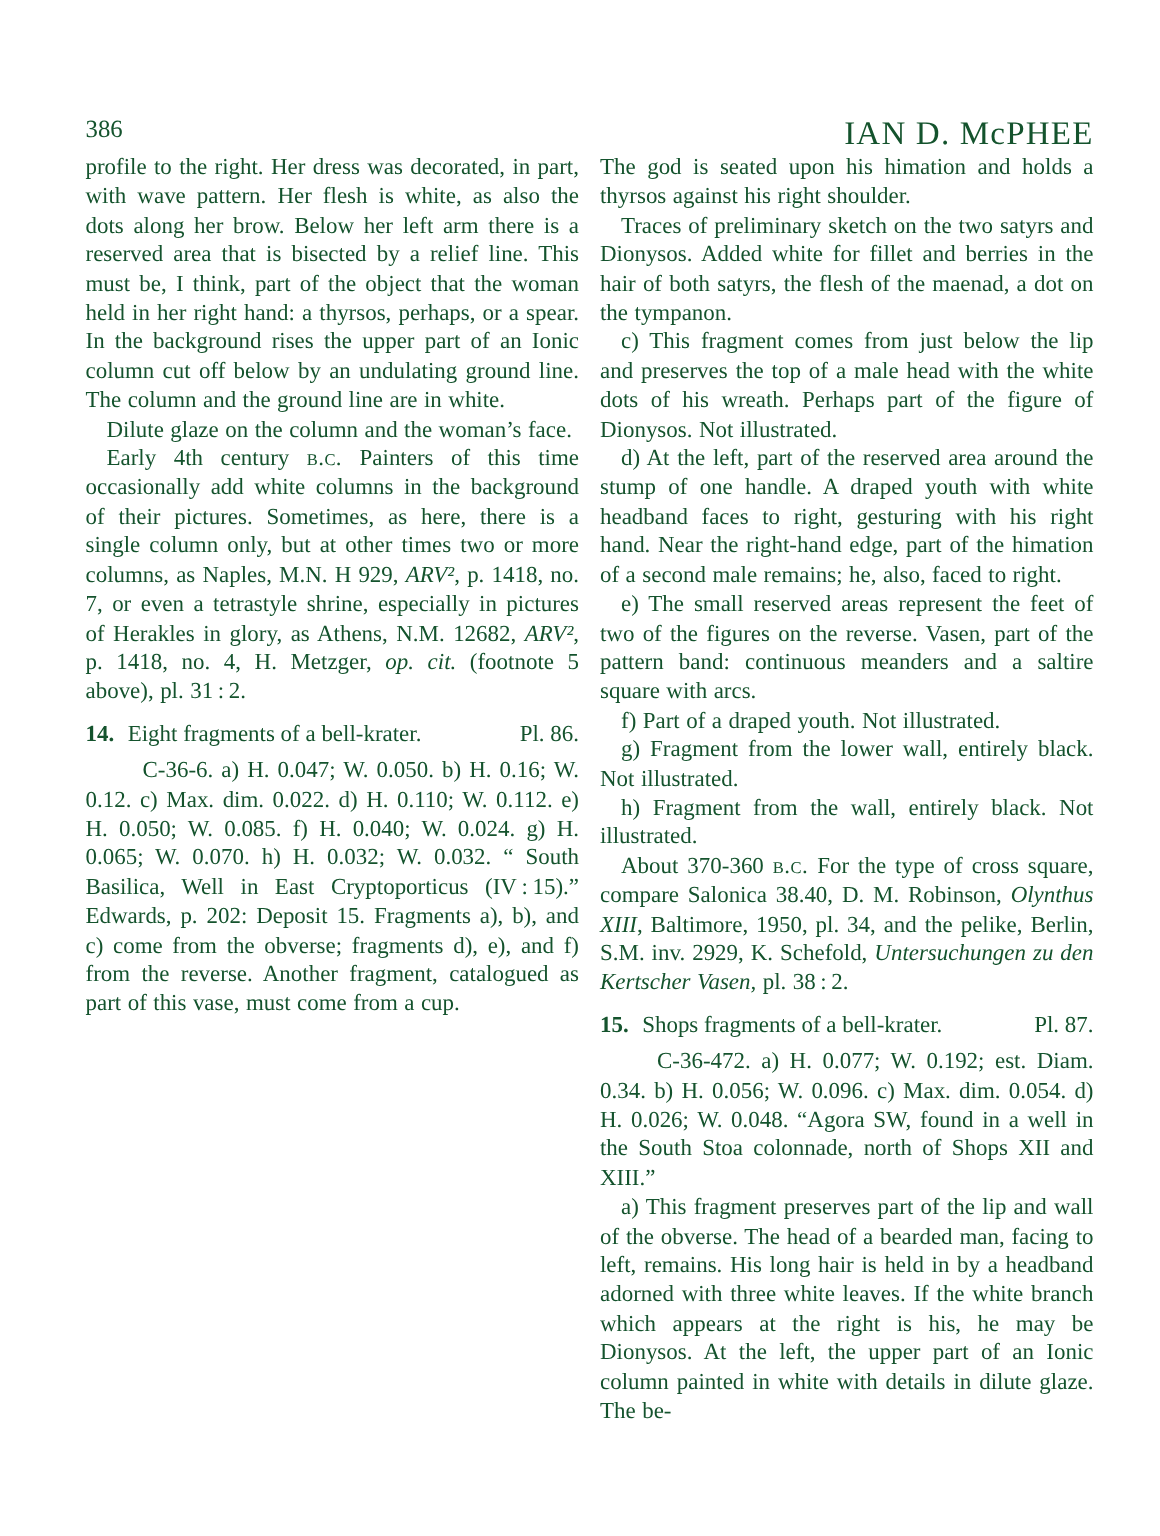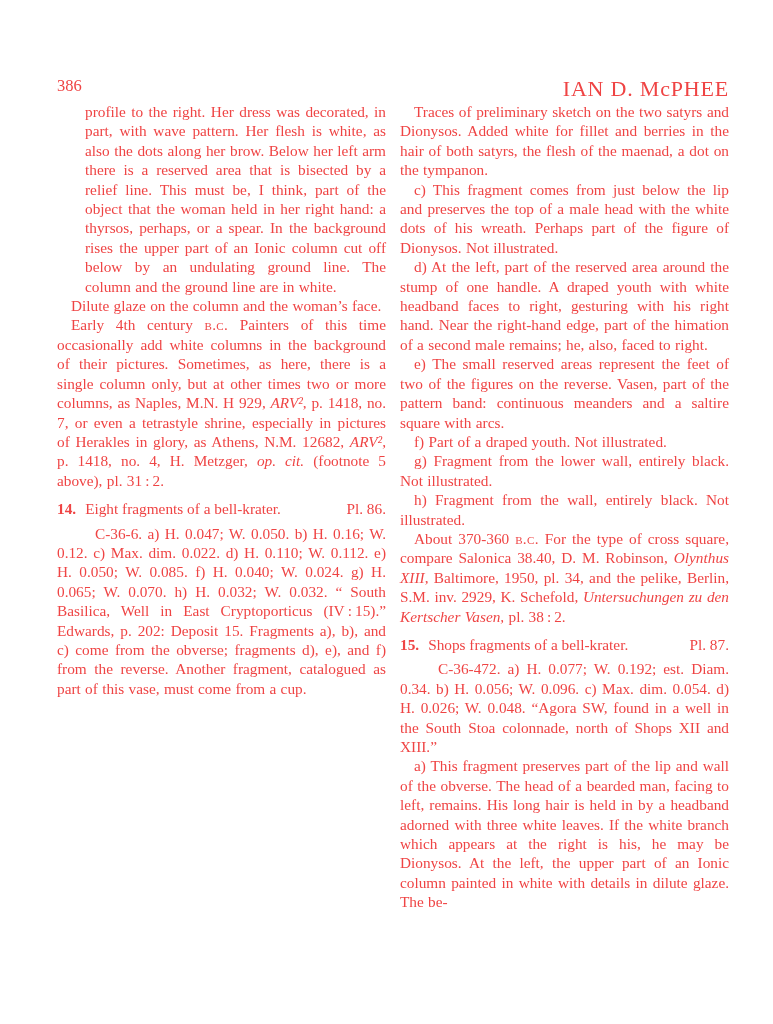--- a/index.html
+++ b/index.html
@@ -6,21 +6,21 @@
     margin: 0;
     padding: 0;
     background: #ffffff;
   }
   .page {
     position: relative;
     width: 773px;
     height: 1024px;
     background: #ffffff;
     font-family: "Liberation Serif", serif;
-    color: #ef4444;
+    color: #14532d;
     overflow: hidden;
   }
   .page-header {
     position: absolute;
     top: 76px;
     left: 57px;
     width: 672px;
     height: 22px;
   }
   .page-number {
@@ -49,21 +49,21 @@
   .col {
     width: 329px;
   }
   .para {
     margin: 0;
     text-align: justify;
     font-size: 15.3px;
     line-height: 19.4px;
     word-spacing: 0.5px;
   }
-  .indent-none   { text-indent: 0; margin-left: 28px; }
+  .indent-none   { text-indent: 0; }
   .indent-first  { text-indent: 14px; }
   .indent-wide   { text-indent: 38px; }
   .run-italic    { font-style: italic; }
   .run-smallcaps { font-variant: small-caps; letter-spacing: 0.3px; }
   .entry-heading {
     display: flex;
     justify-content: space-between;
     margin: 9px 0 5px 0;
     font-size: 15.3px;
     line-height: 19.4px;
@@ -90,20 +90,21 @@
         <p class="para indent-none"><span>profile to the right.  Her dress was decorated, in part, with wave pattern.  Her flesh is white, as also the dots along her brow.  Below her left arm there is a reserved area that is bisected by a relief line.  This must be, I think, part of the object that the woman held in her right hand: a thyrsos, perhaps, or a spear.  In the background rises the upper part of an Ionic column cut off below by an undulating ground line. The column and the ground line are in white.</span></p>
         <p class="para indent-first"><span>Dilute glaze on the column and the woman’s face.</span></p>
         <p class="para indent-first"><span>Early 4th century </span><span class="run-smallcaps">b.c.</span><span>  Painters of this time occasionally add white columns in the background of their pictures.  Sometimes, as here, there is a single column only, but at other times two or more columns, as Naples, M.N. H 929, </span><span class="run-italic">ARV²</span><span>, p. 1418, no. 7, or even a tetrastyle shrine, especially in pictures of Herakles in glory, as Athens, N.M. 12682, </span><span class="run-italic">ARV²</span><span>, p. 1418, no. 4, H. Metzger, </span><span class="run-italic">op. cit.</span><span> (footnote 5 above), pl. 31 : 2.</span></p>
         <div class="entry-heading">
           <span><span class="entry-number">14.</span><span>Eight fragments of a bell-krater.</span></span>
           <span class="plate-ref">Pl. 86.</span>
         </div>
         <p class="para indent-wide"><span>C-36-6.  a) H. 0.047; W. 0.050.  b) H. 0.16; W. 0.12.  c) Max. dim. 0.022.  d) H. 0.110; W. 0.112.  e) H. 0.050; W. 0.085.  f) H. 0.040; W. 0.024.  g) H. 0.065; W. 0.070.  h) H. 0.032; W. 0.032.  “ South Basilica, Well in East Cryptoporticus (IV : 15).”  Edwards, p. 202: Deposit 15.  Fragments a), b), and c) come from the obverse; fragments d), e), and f) from the reverse.  Another fragment, catalogued as part of this vase, must come from a cup.</span></p>
       </div>
     <div class="col">
+        <p class="para indent-none"><span>The god is seated upon his himation and holds a thyrsos against his right shoulder.</span></p>
         <p class="para indent-first"><span>Traces of preliminary sketch on the two satyrs and Dionysos.  Added white for fillet and berries in the hair of both satyrs, the flesh of the maenad, a dot on the tympanon.</span></p>
         <p class="para indent-first"><span>c) This fragment comes from just below the lip and preserves the top of a male head with the white dots of his wreath.  Perhaps part of the figure of Dionysos.  Not illustrated.</span></p>
         <p class="para indent-first"><span>d) At the left, part of the reserved area around the stump of one handle.  A draped youth with white headband faces to right, gesturing with his right hand.  Near the right-hand edge, part of the himation of a second male remains; he, also, faced to right.</span></p>
         <p class="para indent-first"><span>e) The small reserved areas represent the feet of two of the figures on the reverse.  Vasen, part of the pattern band: continuous meanders and a saltire square with arcs.</span></p>
         <p class="para indent-first"><span>f) Part of a draped youth.  Not illustrated.</span></p>
         <p class="para indent-first"><span>g) Fragment from the lower wall, entirely black.  Not illustrated.</span></p>
         <p class="para indent-first"><span>h) Fragment from the wall, entirely black. Not illustrated.</span></p>
         <p class="para indent-first"><span>About 370-360 </span><span class="run-smallcaps">b.c.</span><span>  For the type of cross square, compare Salonica 38.40, D. M. Robinson, </span><span class="run-italic">Olynthus XIII</span><span>, Baltimore, 1950, pl. 34, and the pelike, Berlin, S.M. inv. 2929, K. Schefold, </span><span class="run-italic">Untersuchungen zu den Kertscher Vasen,</span><span> pl. 38 : 2.</span></p>
         <div class="entry-heading">
           <span><span class="entry-number">15.</span><span>Shops fragments of a bell-krater.</span></span>

